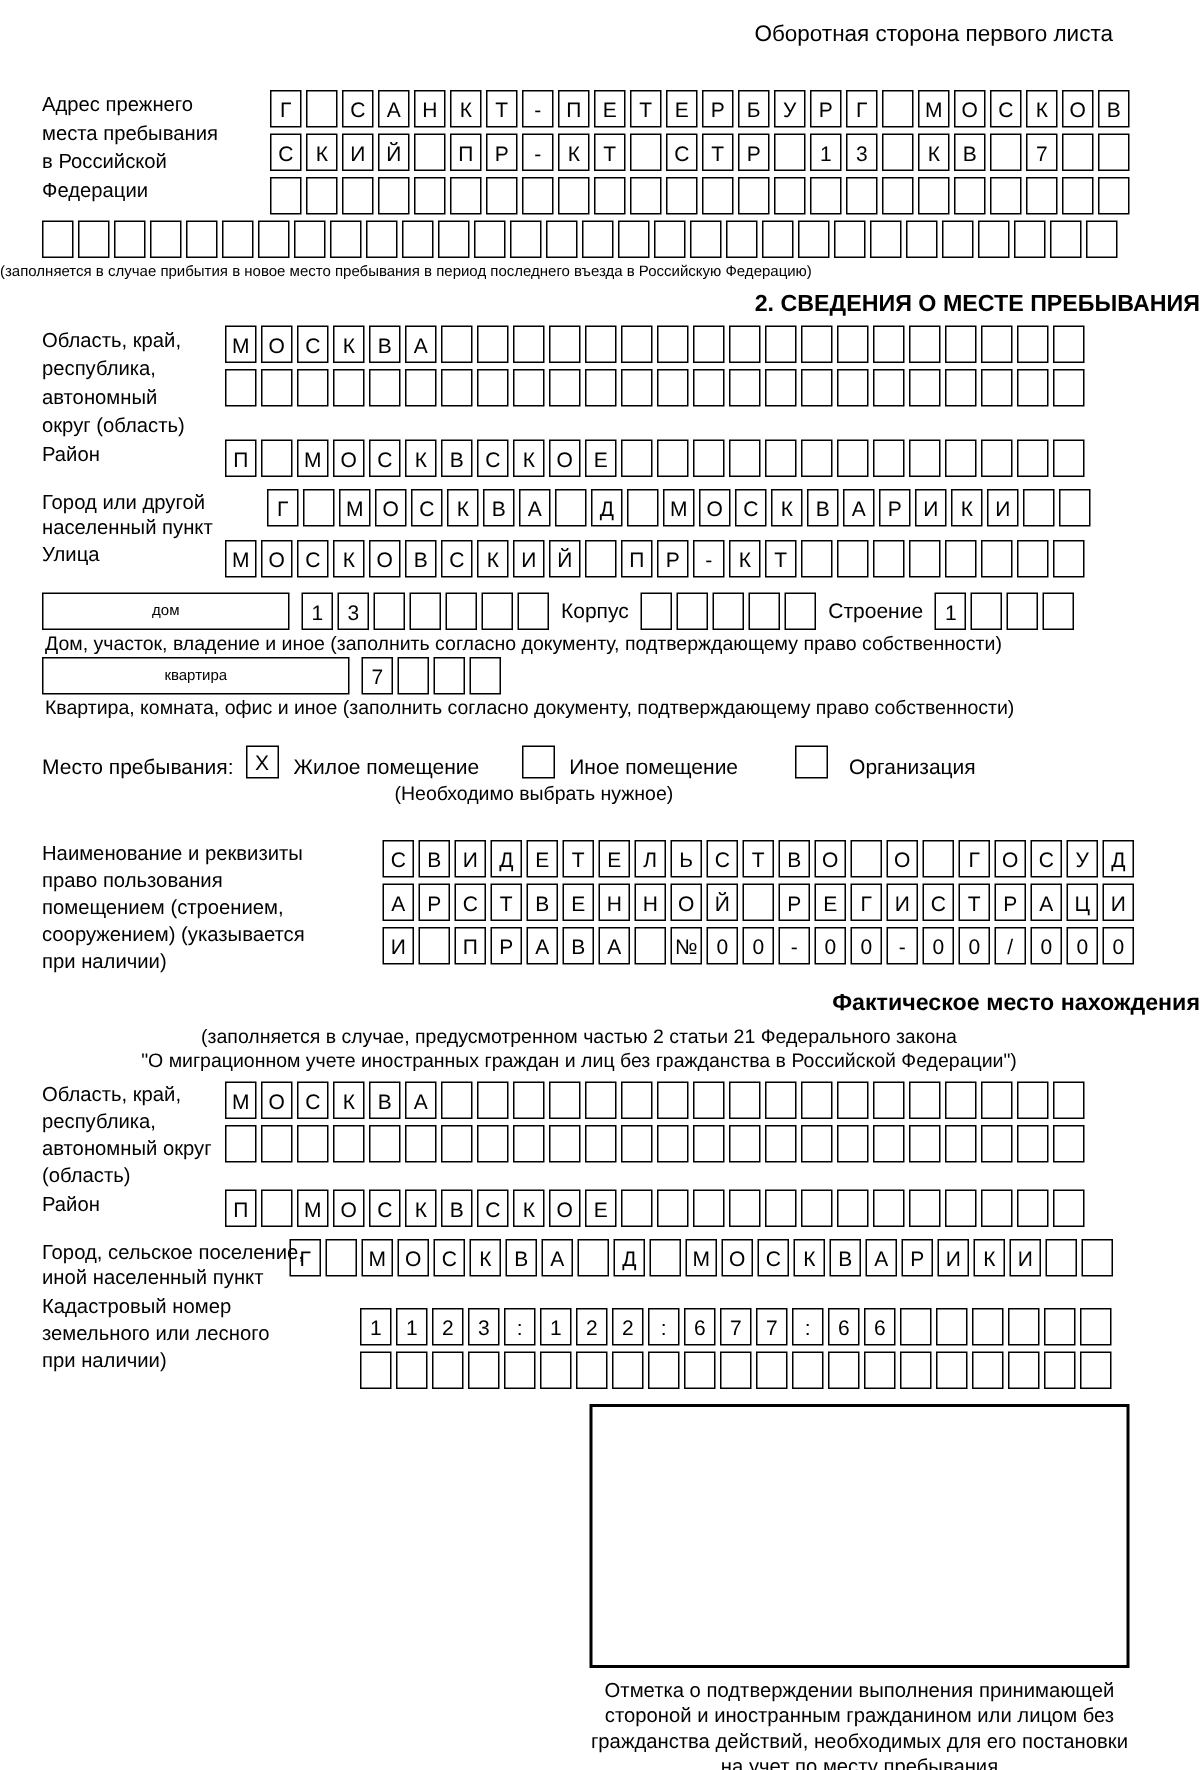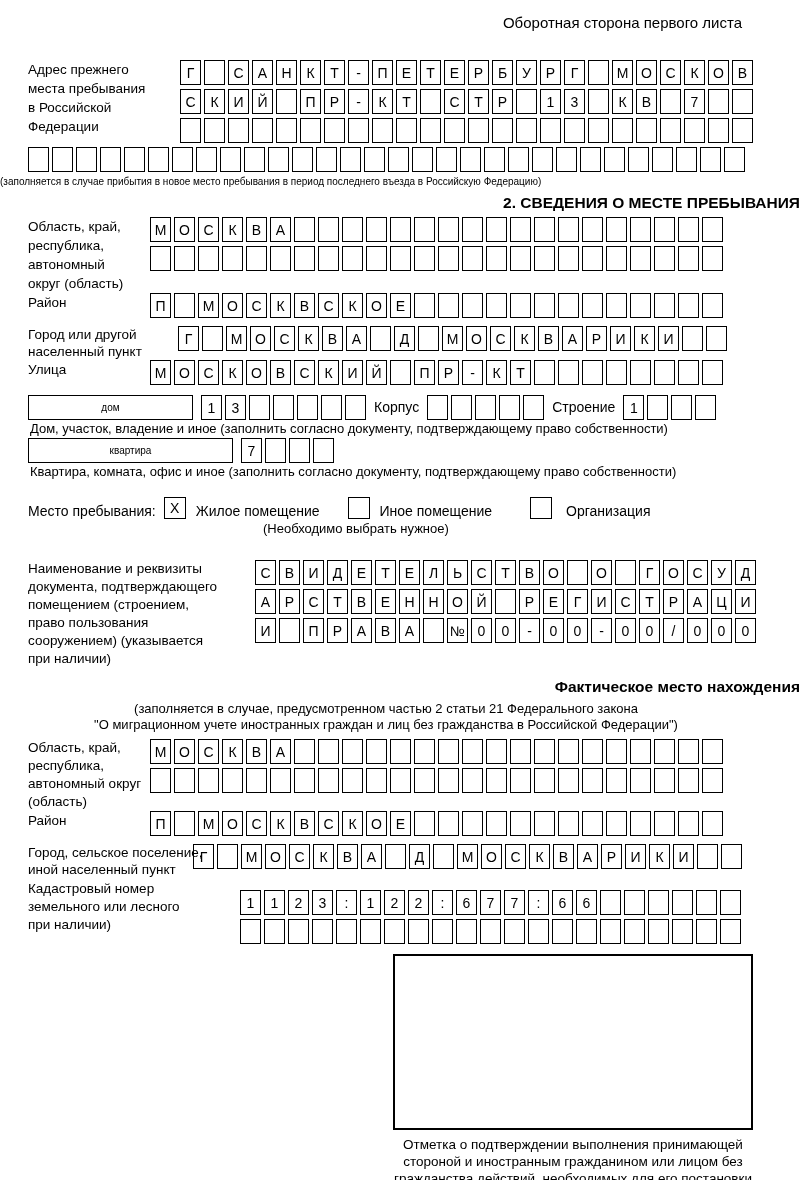--- a/index.html
+++ b/index.html
@@ -377,23 +377,22 @@
     <span class="chk" style="margin-left:28px;"></span>
     <span style="margin-left:10px;">Иное помещение</span>
     <span class="chk" style="margin-left:38px;"></span>
     <span style="margin-left:14px;">Организация</span>
   </div>
   <div class="stay-note">(Необходимо выбрать нужное)</div>
 
   <div class="row-flex mt8">
     <div class="label lbl-col-doc">
       <div class="label-line">Наименование и реквизиты</div>
-      <div class="label-line">документа, подтверждающего</div>
+      <div class="label-line">право пользования</div>
       <div class="label-line">помещением (строением,</div>
-      <div class="label-line">право пользования</div>
       <div class="label-line">сооружением) (указывается</div>
       <div class="label-line">при наличии)</div>
     </div>
     <div>
       <div class="grid">
           <span class="cell">С</span>
           <span class="cell">В</span>
           <span class="cell">И</span>
           <span class="cell">Д</span>
           <span class="cell">Е</span>

